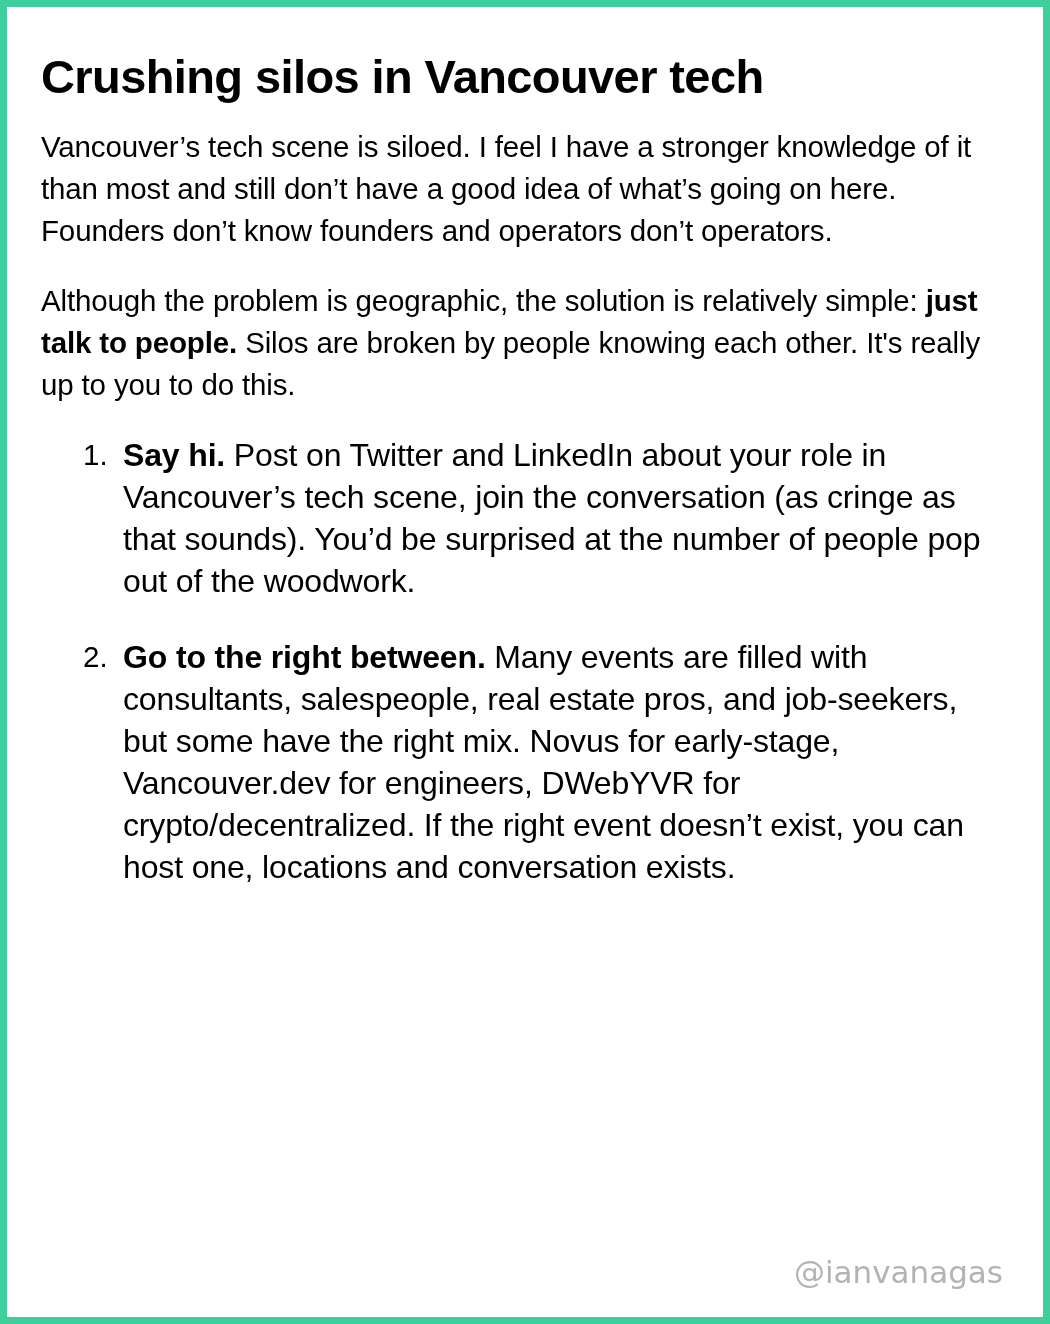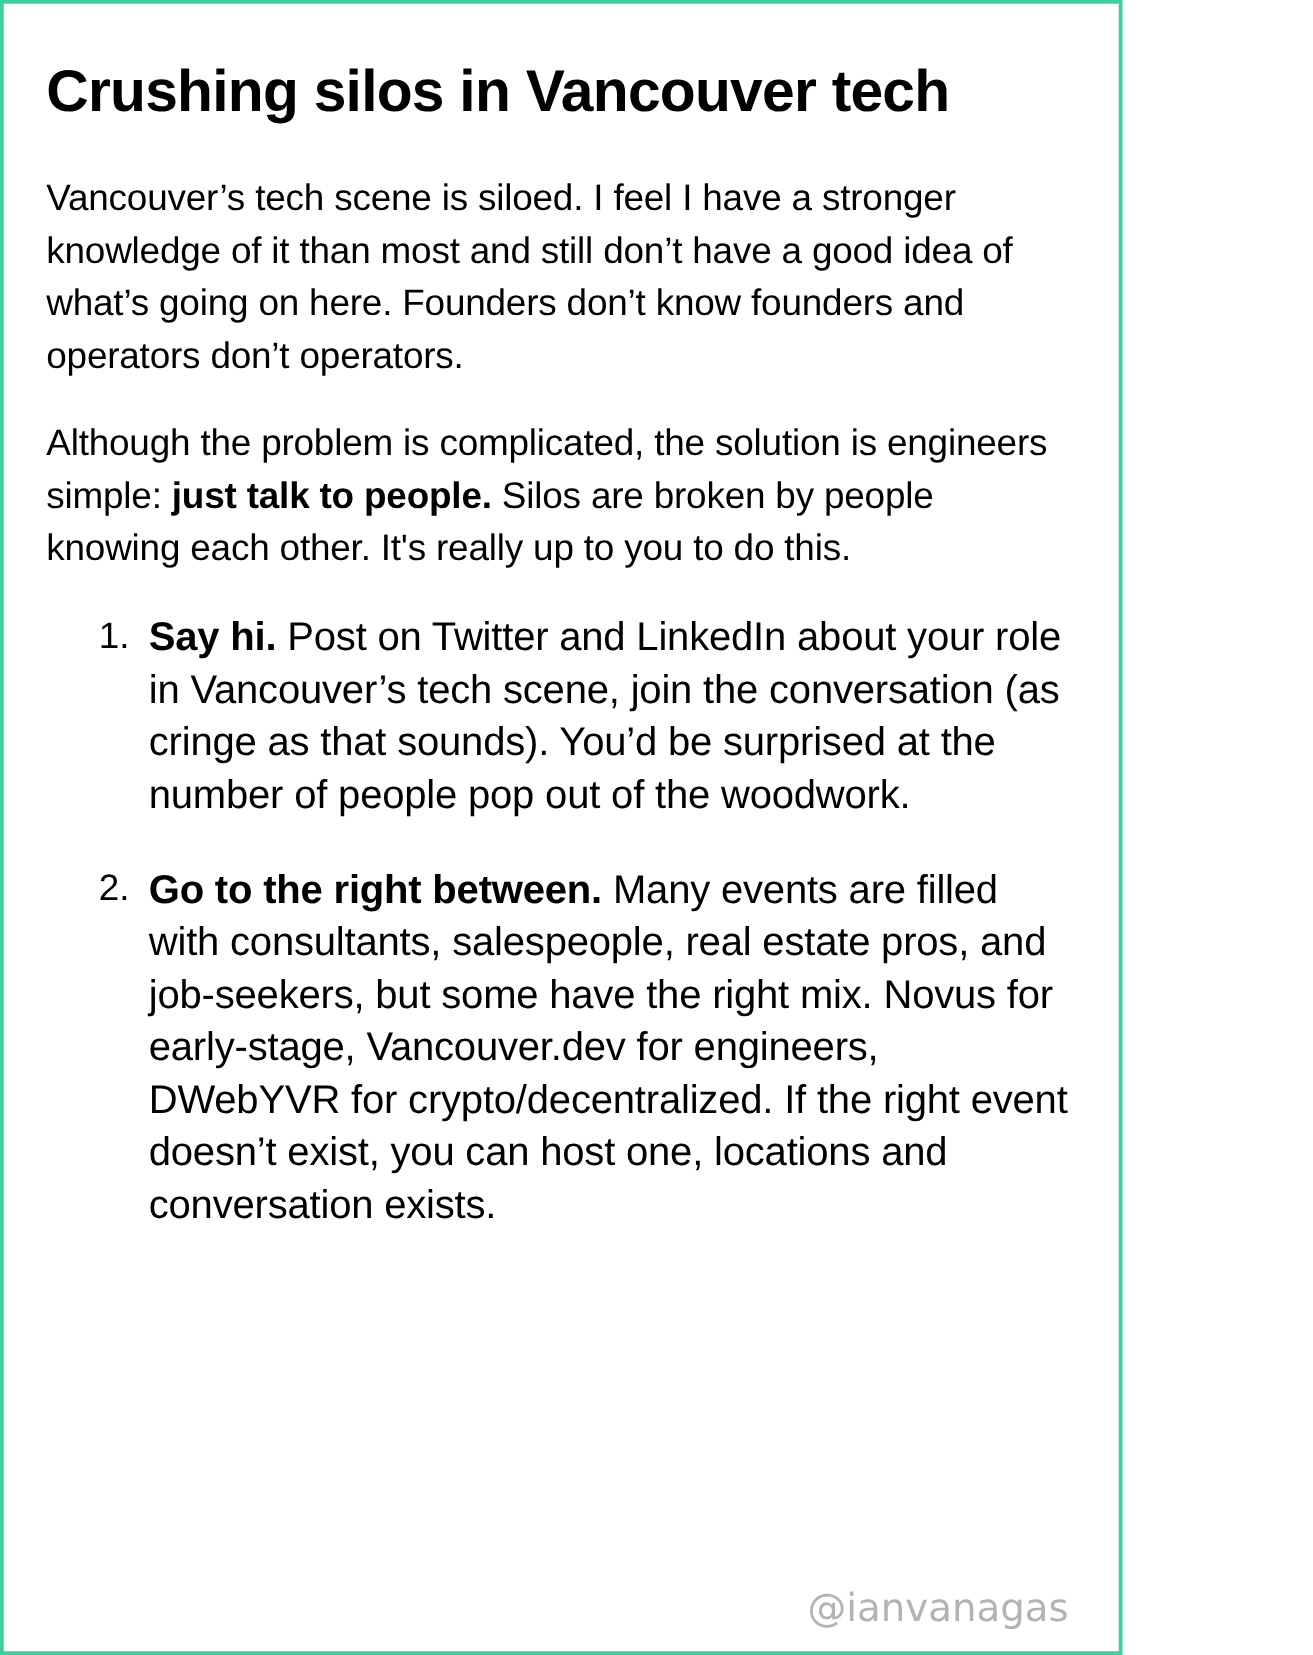--- a/index.html
+++ b/index.html
@@ -9,41 +9,41 @@
   }
   body {
     width: 1050px;
     height: 1324px;
     overflow: hidden;
     font-family: "Liberation Sans", sans-serif;
   }
 
   .card {
     box-sizing: border-box;
-    width: 898px;
+    width: 1050px;
     height: 1324px;
     background: #ffffff;
-    border: 3px solid #a16207;
+    border: 7px solid #a16207;
     padding: 30px 34px 0 34px;
     position: relative;
   }
 
   .post-title {
     font-family: "Liberation Sans", sans-serif;
     font-weight: bold;
     font-size: 47px;
     line-height: 1.12;
     letter-spacing: -0.6px;
     color: #000000;
     margin: 14px 0 0 0;
     padding: 0;
   }
 
   .body-block {
-    margin-top: 38px;
+    margin-top: 22px;
   }
 
   .para {
     font-family: "Liberation Sans", sans-serif;
     font-size: 29.5px;
     line-height: 42px;
     color: #000000;
     margin: 0 0 28px 0;
     max-width: 960px;
     letter-spacing: -0.15px;
@@ -88,42 +88,42 @@
     line-height: 42px;
     color: #000000;
     letter-spacing: -0.15px;
     max-width: 900px;
     display: block;
   }
 
   .handle-row {
     position: absolute;
     right: 40px;
-    bottom: 16px;
+    bottom: 27px;
     text-align: center;
   }
 
   .handle {
     font-family: "DejaVu Sans", sans-serif;
     font-size: 31px;
     color: #b3b3b3;
     letter-spacing: 0px;
   }
 </style>
 <style>ol.steps > li::before { content: none; }</style></head>
 <body>
 
 <div class="card" style="border-color: rgb(62, 207, 156); background: rgb(255, 255, 255);">
 
   <h1 class="post-title">Crushing silos in Vancouver tech</h1>
 
   <div class="body-block">
 
     <p class="para"><span>Vancouver’s tech scene is siloed. I feel I have a stronger knowledge of it than most and still don’t have a good idea of what’s going on here. Founders don’t know founders and operators don’t operators.</span></p>
-    <p class="para"><span>Although the problem is complicated, the solution is engineers simple: </span><b>just talk to people.</b><span> Silos are broken by people knowing each other. It's really up to you to do this.</span></p>
+    <p class="para"><span>Although the problem is geographic, the solution is relatively simple: </span><b>just talk to people.</b><span> Silos are broken by people knowing each other. It's really up to you to do this.</span></p>
 
     <ol class="steps" style="list-style: none;">
       <li style="counter-increment: none;">
           <span style="position: absolute; left: 42px; top: 0px; font-size: 29.5px; line-height: 42px;">1.</span>
         <span class="item-text"><b>Say hi.</b><span> Post on Twitter and LinkedIn about your role in Vancouver’s tech scene, join the conversation (as cringe as that sounds). You’d be surprised at the number of people pop out of the woodwork.</span></span>
       </li>
       <li style="counter-increment: none;">
           <span style="position: absolute; left: 42px; top: 0px; font-size: 29.5px; line-height: 42px;">2.</span>
         <span class="item-text"><b>Go to the right between.</b><span> Many events are filled with consultants, salespeople, real estate pros, and job-seekers, but some have the right mix. Novus for early-stage, Vancouver.dev for engineers, DWebYVR for crypto/decentralized. If the right event doesn’t exist, you can host one, locations and conversation exists.</span></span>
       </li>

